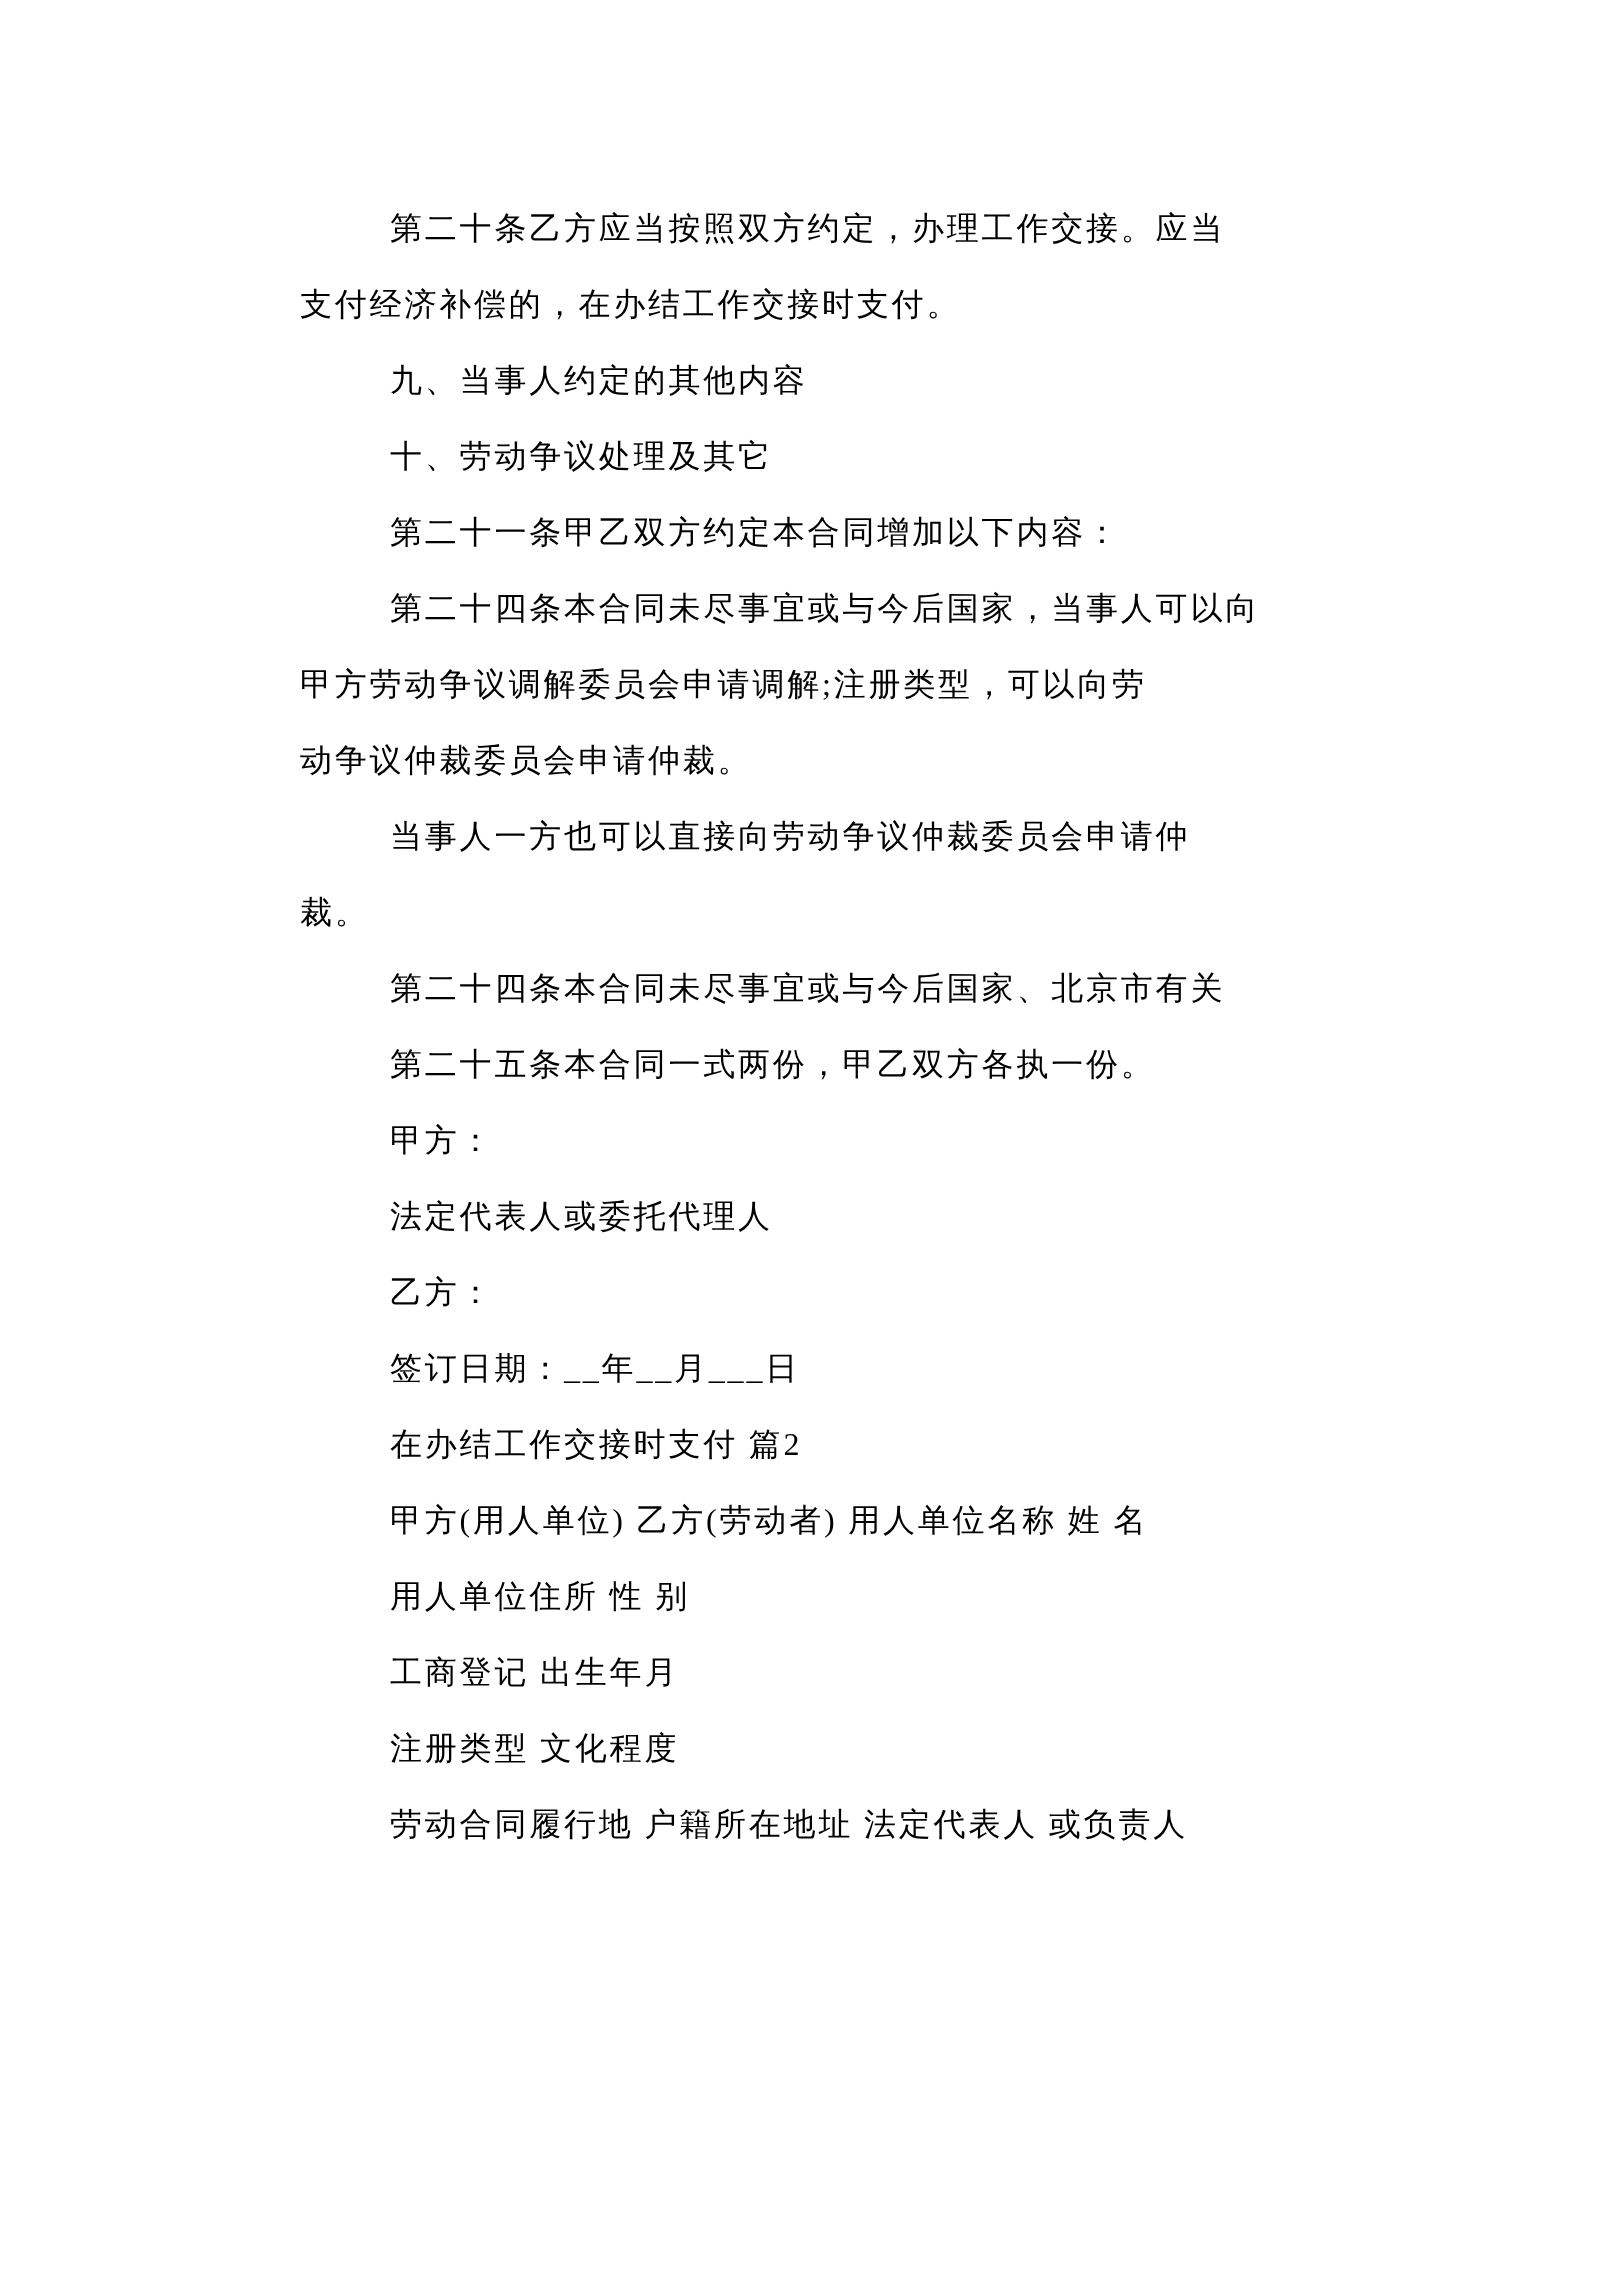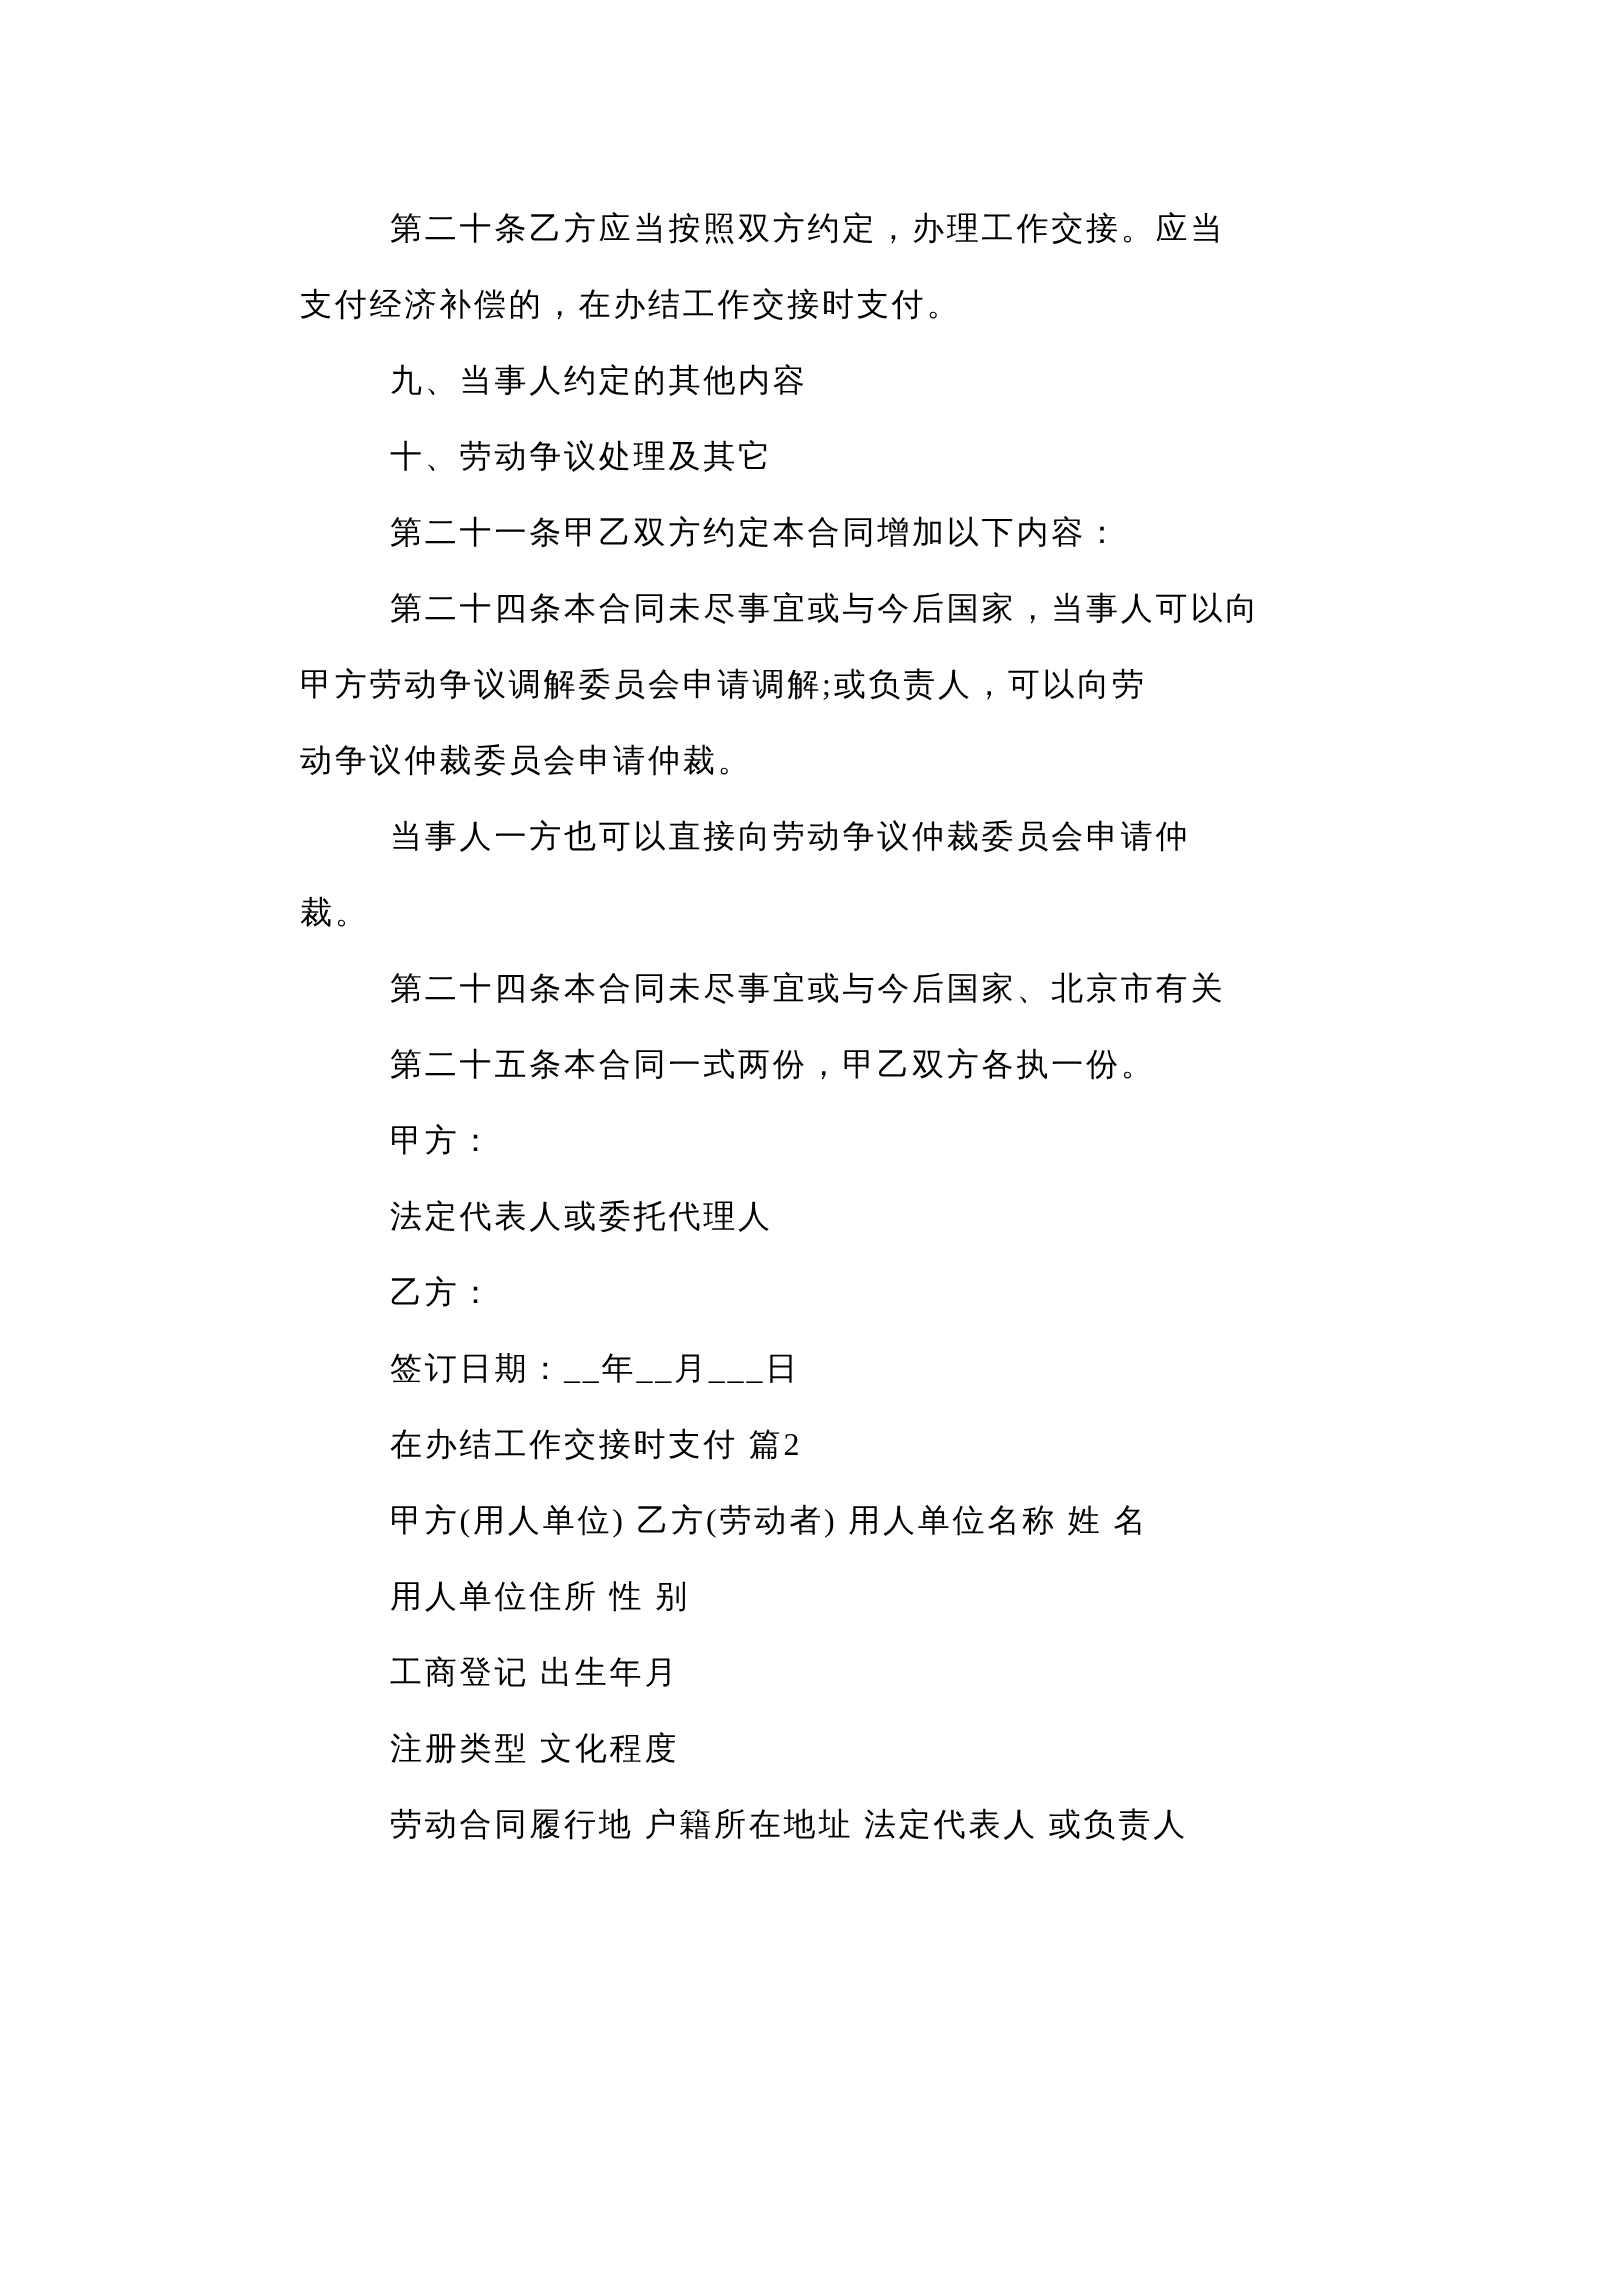--- a/index.html
+++ b/index.html
@@ -37,21 +37,21 @@
 <body>
 
 <div class="page">
   <div class="text-block">
     <div class="line indent">第二十条乙方应当按照双方约定，办理工作交接。应当</div>
     <div class="line">支付经济补偿的，在办结工作交接时支付。</div>
     <div class="line indent">九、当事人约定的其他内容</div>
     <div class="line indent">十、劳动争议处理及其它</div>
     <div class="line indent">第二十一条甲乙双方约定本合同增加以下内容：</div>
     <div class="line indent">第二十四条本合同未尽事宜或与今后国家，当事人可以向</div>
-    <div class="line">甲方劳动争议调解委员会申请调解;或负责人，可以向劳</div>
+    <div class="line">甲方劳动争议调解委员会申请调解;注册类型，可以向劳</div>
     <div class="line">动争议仲裁委员会申请仲裁。</div>
     <div class="line indent">当事人一方也可以直接向劳动争议仲裁委员会申请仲</div>
     <div class="line">裁。</div>
     <div class="line indent">第二十四条本合同未尽事宜或与今后国家、北京市有关</div>
     <div class="line indent">第二十五条本合同一式两份，甲乙双方各执一份。</div>
     <div class="line indent">甲方：</div>
     <div class="line indent">法定代表人或委托代理人</div>
     <div class="line indent">乙方：</div>
     <div class="line indent">签订日期：__年__月___日</div>
     <div class="line indent">在办结工作交接时支付 篇2</div>

